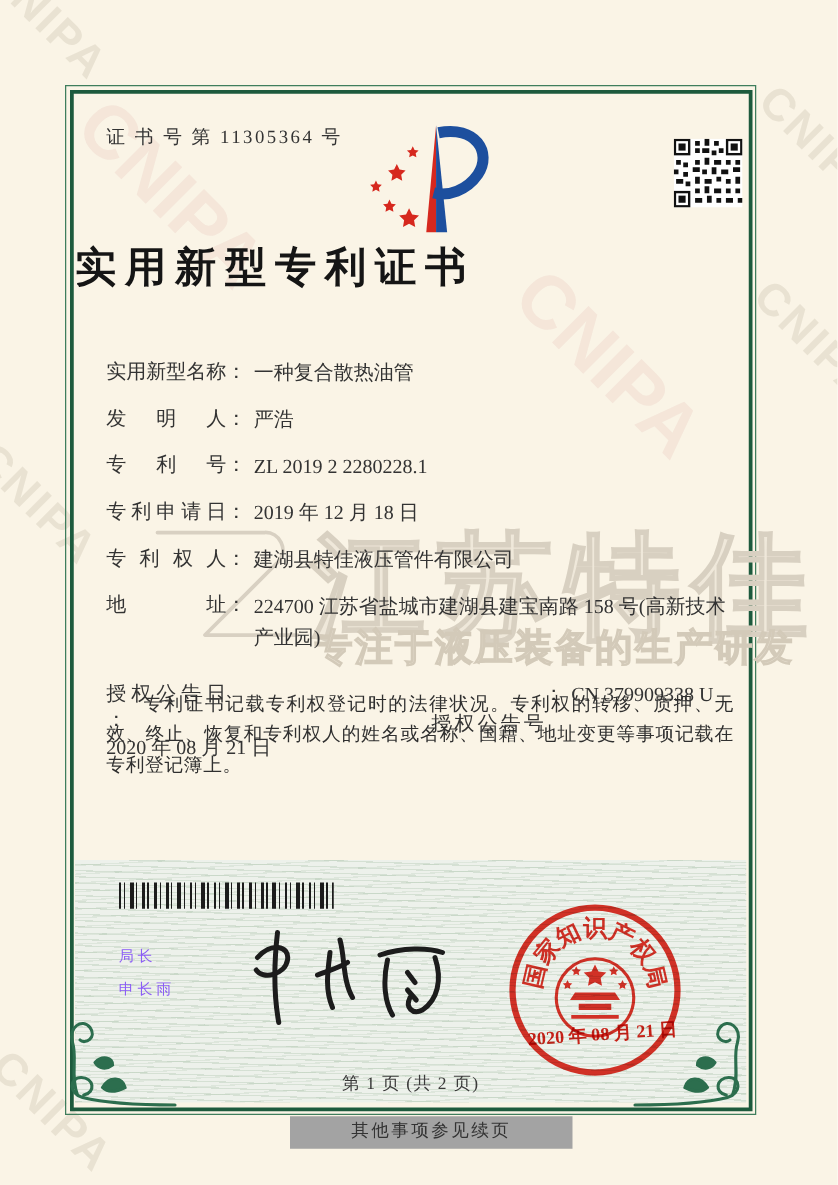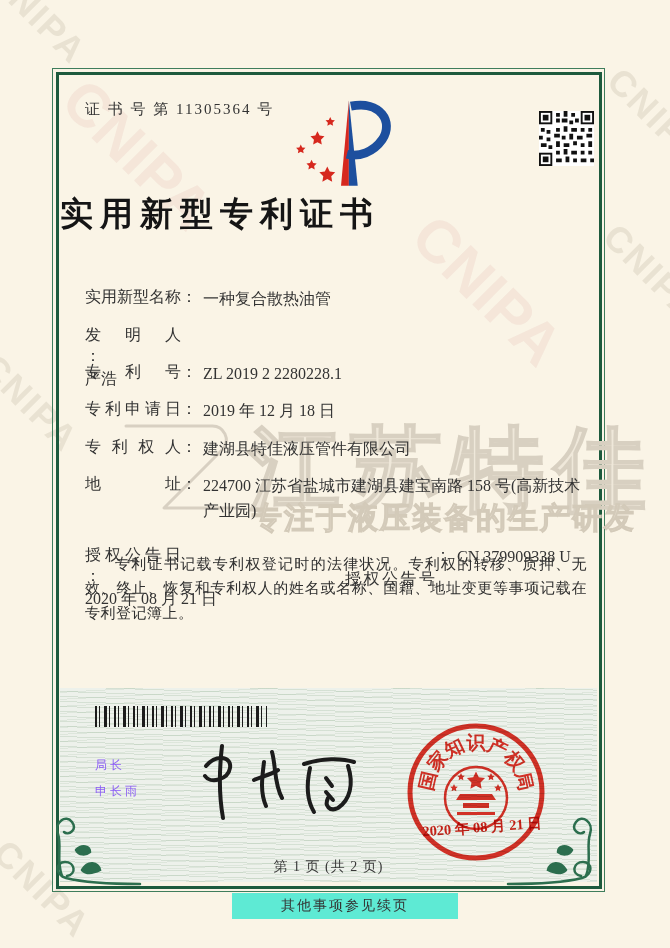--- a/index.html
+++ b/index.html
@@ -95,21 +95,21 @@
     color:#d8241a; font-size:14.5px; font-weight:bold; transform:rotate(-4deg);
     mix-blend-mode:multiply;
   }
   .page-number{
     position:absolute; left:60px; top:858px; width:537px; z-index:2;
     text-align:center; font-size:14px; letter-spacing:1px; color:#3a3a3a;
   }
   .corner-ornament{ position:absolute; z-index:2; }
   .footer-note{
     position:absolute; left:232px; top:893px; width:226px; height:26px; z-index:2;
-    background:#5eead4; text-align:center; line-height:26px; font-size:14px; color:#333;
+    background:#a3a3a3; text-align:center; line-height:26px; font-size:14px; color:#333;
     letter-spacing:2px;
   }
 </style>
 </head>
 <body>
 
 <div class="page">
 
   <span class="wm-cnipa" style="left:-22px;top:-6px;">CNIPA</span>
   <span class="wm-cnipa" style="left:-30px;top:382px;">CNIPA</span>
@@ -173,21 +173,21 @@
   <span class="wm-slogan">专注于液压装备的生产研发</span>
   <svg class="wm-zlogo" width="132" height="112" viewBox="0 0 132 112">
     <path d="M14,14 h86 a14,14 0 0 1 11,23 L52,96 h74" fill="none" stroke="#d8d0c2" stroke-width="3" stroke-linejoin="round" stroke-linecap="round"></path>
   </svg>
 
   <div class="row" style="top:287px;">
     <span class="f-label">实用新型名称</span>
       <span class="f-colon">：</span>
     <span class="f-value">一种复合散热油管</span>
   </div>
-  <div class="row" style="top:325px;flex-direction:column;">
+  <div class="row" style="top:325px;">
     <span class="f-label">发明人</span>
       <span class="f-colon">：</span>
     <span class="f-value">严浩</span>
   </div>
   <div class="row" style="top:362px;">
     <span class="f-label">专利号</span>
       <span class="f-colon">：</span>
     <span class="f-value">ZL 2019 2 2280228.1</span>
   </div>
   <div class="row" style="top:399px;">

